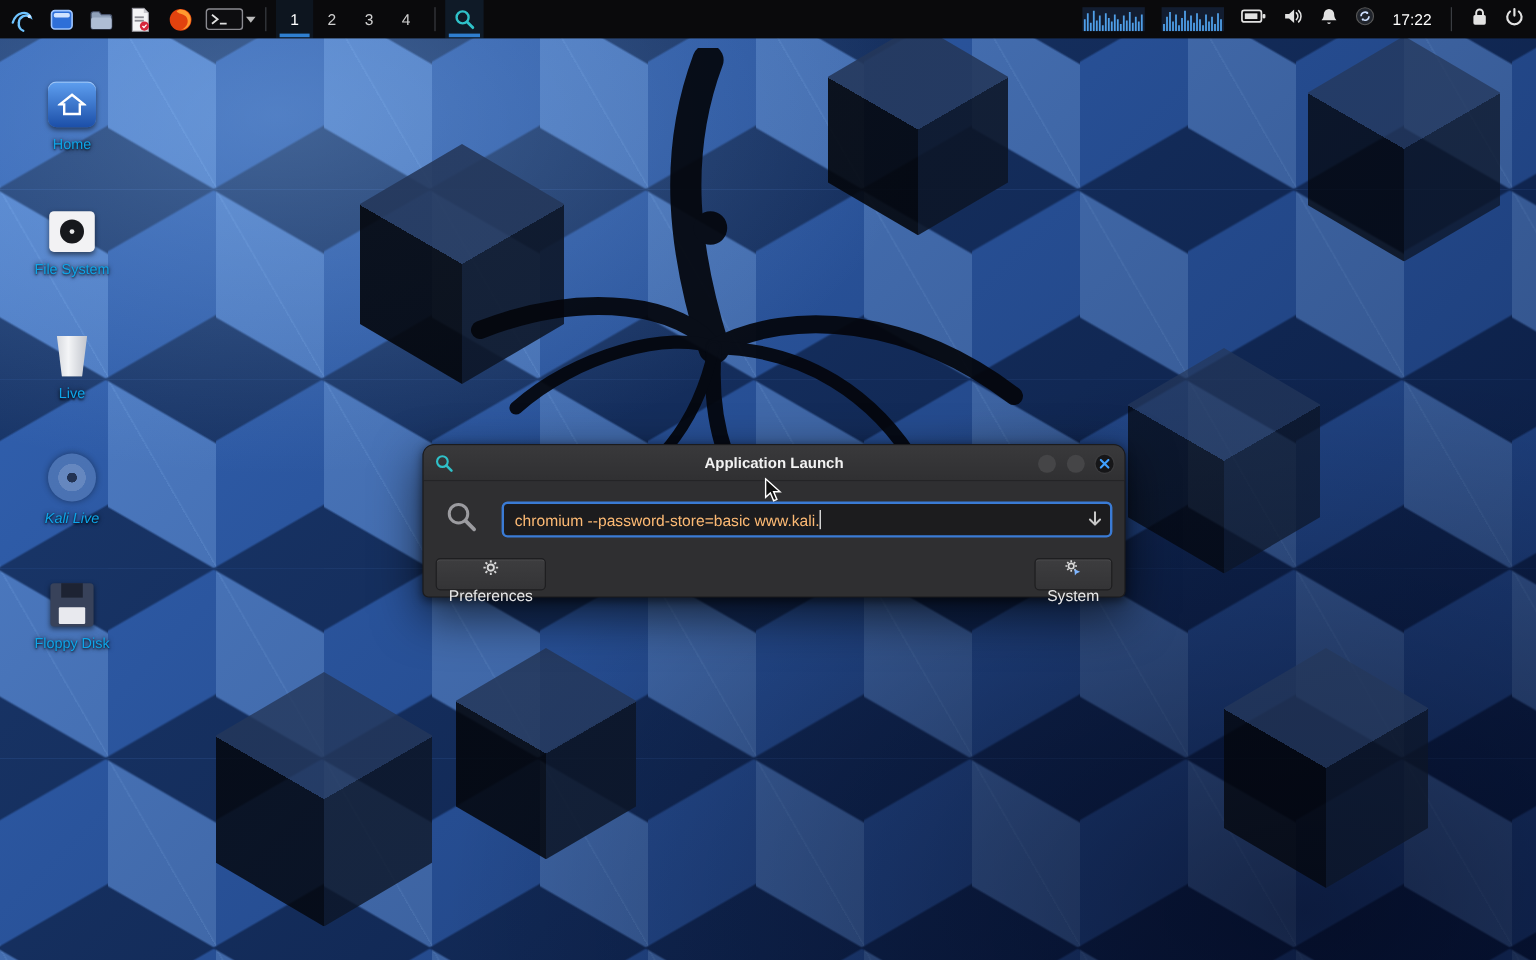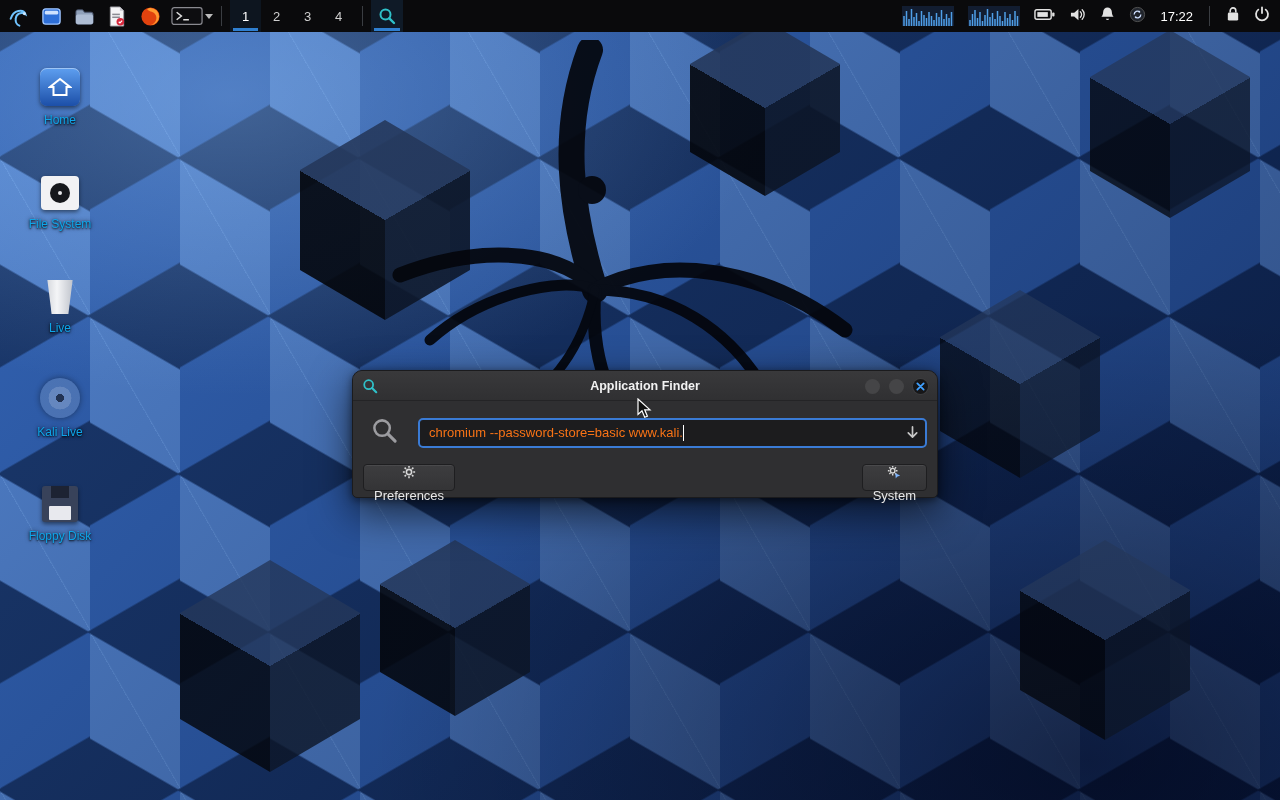--- a/index.html
+++ b/index.html
@@ -90,21 +90,21 @@
   .titlebar .title { font-size:12.5px; font-weight:bold; color:#f2f2f2; }
   .winbtns { position:absolute; right:9px; top:0; height:30px; display:flex; align-items:center; gap:9px; }
   .wbtn { width:15px; height:15px; border-radius:50%; background:#454547; }
   .wbtn.close { background:#161618; display:flex; align-items:center; justify-content:center;
                 box-shadow:0 0 0 1px #3c3c3e; }
   .finder-body { padding:16px 10px 10px 10px; }
   .search-row { display:flex; align-items:center; }
   .big-mag { margin:0 20px 0 8px; flex:0 0 auto; }
   .input-wrap { position:relative; flex:1; }
   .cmd-input { width:100%; height:30px; background:#1c1c1e; border:2px solid #3a7bd5; border-radius:5px;
-               color:#f97316; font-size:13px; font-family:"Liberation Sans",sans-serif;
+               color:#fdba74; font-size:13px; font-family:"Liberation Sans",sans-serif;
                padding:0 28px 0 9px; outline:none; }
   .text-caret { position:absolute; top:7px; width:1px; height:16px; background:#ffffff; }
   .dd-arrow { position:absolute; right:7px; top:7px; }
   .btn-row { margin-top:16px; display:flex; justify-content:space-between; }
   .fbtn { display:flex; align-items:center; gap:6px; height:27px; padding:0 10px;
           background:linear-gradient(#3d3d3f,#343436); border:1px solid #1e1e20; border-radius:4px;
           color:#e8e8e8; font-size:13px; font-family:"Liberation Sans",sans-serif;
           box-shadow:inset 0 1px 0 rgba(255,255,255,.07); cursor:default;flex-direction:column; }
 
   
@@ -270,21 +270,21 @@
   <div class="lbl">File System</div>
 </div>
 
 <div class="dicon" style="top:268px;">
   <div class="art">
       <div class="trash-art"></div>
     </div>
   <div class="lbl">Live</div>
 </div>
 
-<div class="dicon" style="top:372px;">
+<div class="dicon" style="top:372px;font-style:italic;">
   <div class="art">
       <div class="cd-art"></div>
     </div>
   <div class="lbl">Kali Live</div>
 </div>
 
 <div class="dicon" style="top:476px;">
   <div class="art">
       <div class="floppy-art"></div>
     </div>
@@ -292,21 +292,21 @@
 </div>
 
 <div class="finder">
   <div class="titlebar">
     <span class="t-icon">
       <svg width="16" height="16" viewBox="0 0 18 18">
           <circle cx="7.5" cy="7.5" r="5" fill="none" stroke="#2fc1c9" stroke-width="2"></circle>
           <path d="M11.3 11.3 L16 16" stroke="#2fc1c9" stroke-width="2.4" stroke-linecap="round"></path>
         </svg>
     </span>
-    <span class="title">Application Finder</span>
+    <span class="title">Application Launch</span>
     <span class="winbtns">
       <span class="wbtn"></span>
       <span class="wbtn"></span>
       <span class="wbtn close">
         <svg width="9" height="9" viewBox="0 0 10 10">
             <path d="M1.5 1.5 L8.5 8.5 M8.5 1.5 L1.5 8.5" stroke="#3fa0ff" stroke-width="2" stroke-linecap="round"></path>
           </svg>
       </span>
     </span>
   </div>

